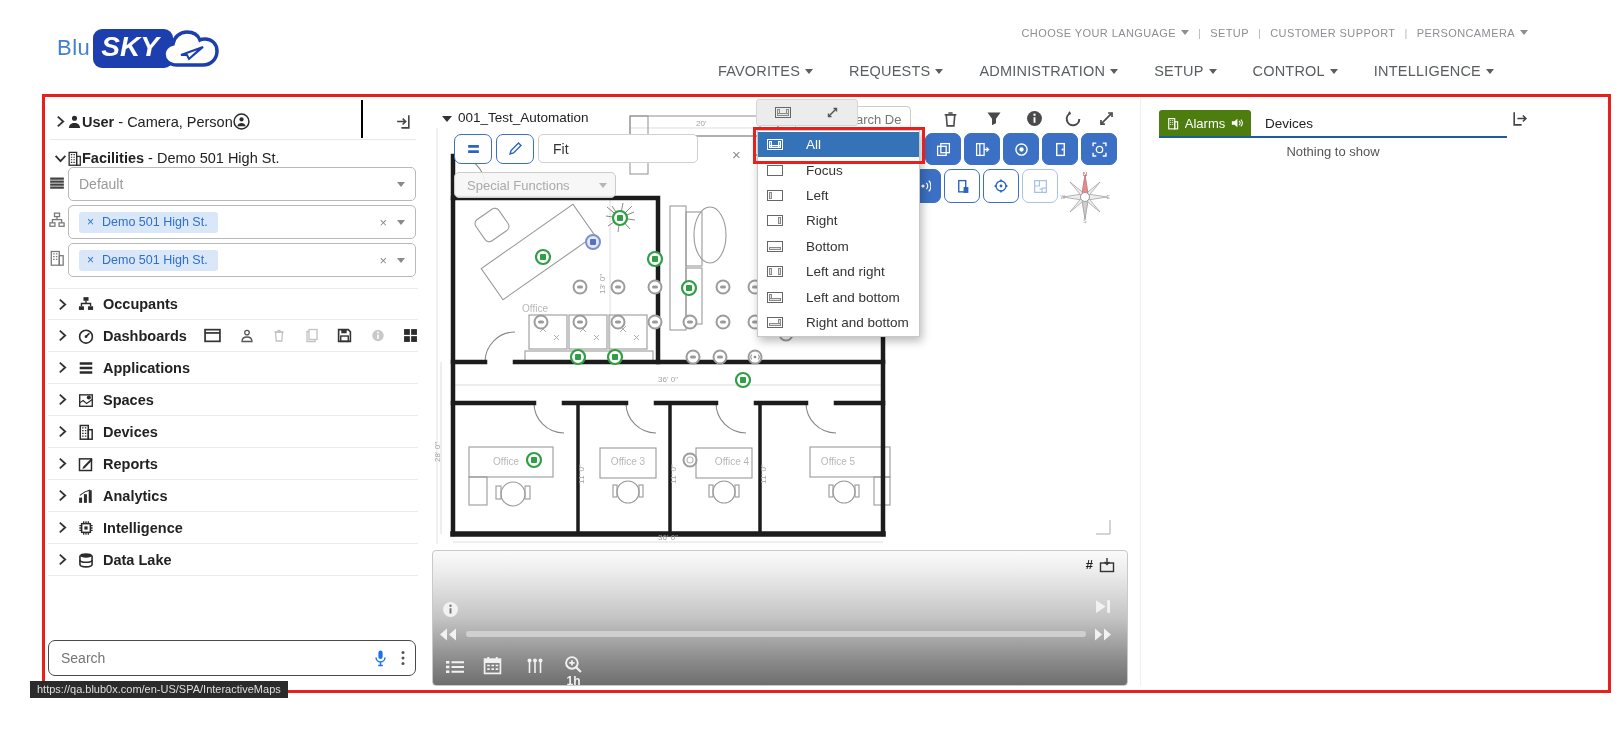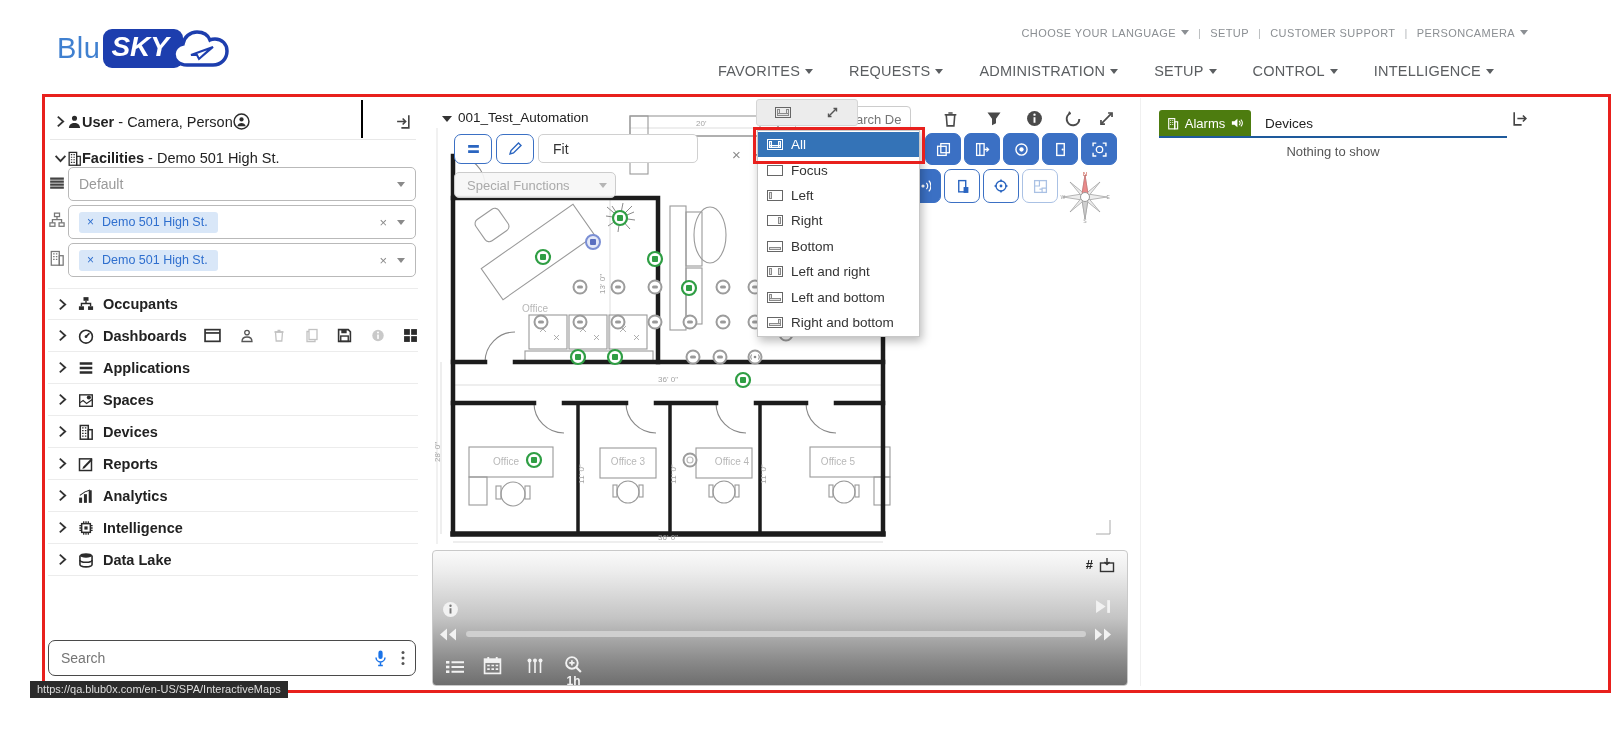--- a/index.html
+++ b/index.html
@@ -18,21 +18,21 @@
   .nav .item{cursor:pointer;}
   
   .sb-row{position:absolute;left:4px;right:6px;display:flex;align-items:center;padding-left:4px;box-sizing:border-box;}
   .menu-row{position:absolute;left:2px;width:370px;height:32px;border-bottom:1px solid #ececec;display:flex;align-items:center;gap:9px;padding-left:8px;box-sizing:border-box;}
   .menu-label{font-weight:bold;font-size:14.5px;color:#222;}
   .sel{position:absolute;left:22px;width:348px;height:34px;border:1px solid #b9b9b9;border-radius:5px;background:#fff;display:flex;align-items:center;box-sizing:border-box;padding:0 10px;}
   .chip{background:#d9e7f8;color:#2f6fce;border-radius:3px;font-size:12.5px;padding:3px 10px 4px 8px;display:flex;gap:8px;align-items:center;}
   .chip .x{color:#2f6fce;font-size:12px;}
   
   .lm{position:absolute;left:325px;top:32px;width:161px;background:#fff;border:1px solid #c8c8c8;box-shadow:2px 4px 9px rgba(0,0,0,.28);z-index:30;padding:1px 0;}
-  .lm-item{height:25.4px;display:flex;align-items:center;gap:8px;padding-left:9px;font-size:13.5px;color:#333;cursor:pointer;}
+  .lm-item{height:25.4px;display:flex;align-items:center;gap:23px;padding-left:9px;font-size:13.5px;color:#333;cursor:pointer;}
   .lm-item.selected{background:#3473b7;color:#fff;}
   .lmic{width:16px;height:11px;border:1px solid #666;position:relative;flex:0 0 auto;box-sizing:border-box;background:#fff;}
   .lm-item.selected .lmic{border-color:#fff;background:transparent;}
   .lmic i{position:absolute;background:#e3e3e3;border:1px solid #8a8a8a;box-sizing:border-box;}
   .lm-item.selected .lmic i{background:rgba(255,255,255,.3);border-color:#fff;}
   .lmic .l{left:1px;top:1px;bottom:1px;width:3px;}
   .lmic .r{right:1px;top:1px;bottom:1px;width:3px;}
   .lmic .b{left:1px;right:1px;bottom:1px;height:3px;}
   .red-box{position:absolute;border:3px solid #e8201d;pointer-events:none;z-index:35;}
   
@@ -46,21 +46,21 @@
   
   .tab-active{position:absolute;background:#4d7c0f;color:#fff;border-radius:3px 3px 0 0;display:flex;align-items:center;gap:6px;justify-content:center;font-size:13px;font-weight:normal;cursor:pointer;}
   input{font-family:"Liberation Sans",sans-serif;}
 </style>
 </head>
 <body>
 
 <div id="app">
 
   <div class="abs flex" style="left:57px;top:24px;height:48px;">
-    <span style="font-size:29px;color:#4080d0;letter-spacing:.5px;">Blu</span>
+    <span style="font-size:22px;color:#4080d0;letter-spacing:.5px;">Blu</span>
     <span style="background:#1d3eae;color:#fff;font-size:28px;font-weight:bold;font-style:italic;border-radius:9px;padding:2px 14px 5px 8px;margin-left:3px;">SKY</span>
     <span style="margin-left:-14px;">
       <svg width="66" height="46" viewBox="0 0 66 46">
         <path d="M18 40c-8 0-13-5-13-11 0-5 4-9 9-10 1-7 7-12 14-12 6 0 11 3 13 8 2-1 3-1 5-1 7 0 12 5 12 12 0 8-6 14-14 14z" fill="#fff" stroke="#1d3eae" stroke-width="3.5"></path>
         <path d="M22 30l22-8-14 12-2-4zM30 34l12-11" fill="none" stroke="#1d3eae" stroke-width="2"></path>
       </svg>
     </span>
   </div>
 
   <div class="abs flex util" style="top:27px;right:96px;">

